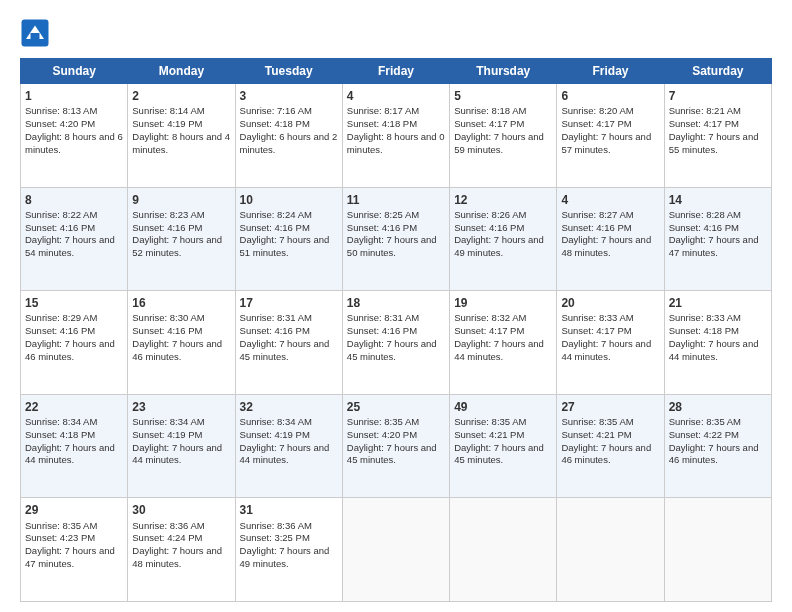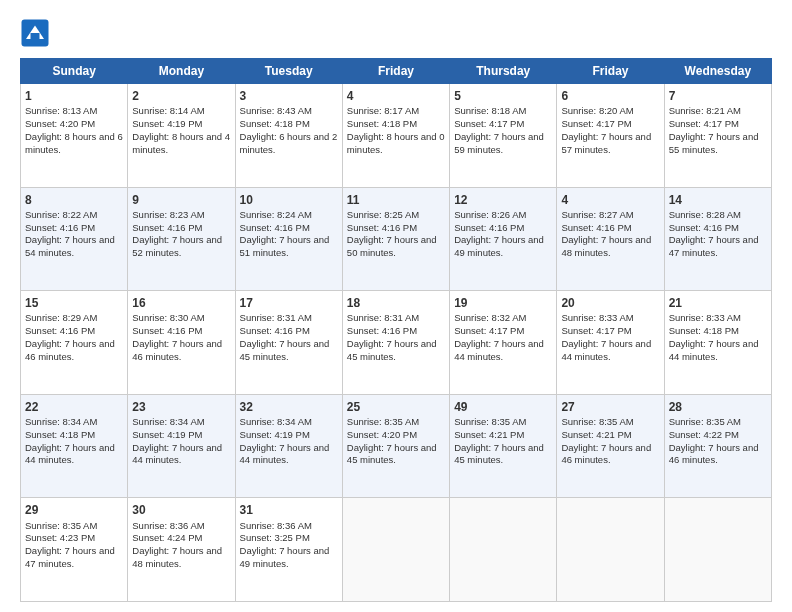--- a/index.html
+++ b/index.html
@@ -120,28 +120,28 @@
 
   <table class="calendar">
     <thead>
       <tr>
       <th>Sunday</th>
           <th>Monday</th>
           <th>Tuesday</th>
           <th>Friday</th>
           <th>Thursday</th>
           <th>Friday</th>
-          <th>Wednesday</th>
+          <th>Saturday</th>
         </tr>
     </thead>
     <tbody id="calendar-body">
     <tr>
           <td><span class="day-num">1</span><span>Sunrise: 8:13 AM</span><br><span>Sunset: 4:20 PM</span><br><span>Daylight: 8 hours and 6 minutes.</span></td>
           <td><span class="day-num">2</span><span>Sunrise: 8:14 AM</span><br><span>Sunset: 4:19 PM</span><br><span>Daylight: 8 hours and 4 minutes.</span></td>
-          <td><span class="day-num">3</span><span>Sunrise: 8:43 AM</span><br><span>Sunset: 4:18 PM</span><br><span>Daylight: 6 hours and 2 minutes.</span></td>
+          <td><span class="day-num">3</span><span>Sunrise: 7:16 AM</span><br><span>Sunset: 4:18 PM</span><br><span>Daylight: 6 hours and 2 minutes.</span></td>
           <td><span class="day-num">4</span><span>Sunrise: 8:17 AM</span><br><span>Sunset: 4:18 PM</span><br><span>Daylight: 8 hours and 0 minutes.</span></td>
           <td><span class="day-num">5</span><span>Sunrise: 8:18 AM</span><br><span>Sunset: 4:17 PM</span><br><span>Daylight: 7 hours and 59 minutes.</span></td>
           <td><span class="day-num">6</span><span>Sunrise: 8:20 AM</span><br><span>Sunset: 4:17 PM</span><br><span>Daylight: 7 hours and 57 minutes.</span></td>
           <td><span class="day-num">7</span><span>Sunrise: 8:21 AM</span><br><span>Sunset: 4:17 PM</span><br><span>Daylight: 7 hours and 55 minutes.</span></td>
         </tr>
         <tr>
           <td><span class="day-num">8</span><span>Sunrise: 8:22 AM</span><br><span>Sunset: 4:16 PM</span><br><span>Daylight: 7 hours and 54 minutes.</span></td>
           <td><span class="day-num">9</span><span>Sunrise: 8:23 AM</span><br><span>Sunset: 4:16 PM</span><br><span>Daylight: 7 hours and 52 minutes.</span></td>
           <td><span class="day-num">10</span><span>Sunrise: 8:24 AM</span><br><span>Sunset: 4:16 PM</span><br><span>Daylight: 7 hours and 51 minutes.</span></td>
           <td><span class="day-num">11</span><span>Sunrise: 8:25 AM</span><br><span>Sunset: 4:16 PM</span><br><span>Daylight: 7 hours and 50 minutes.</span></td>

